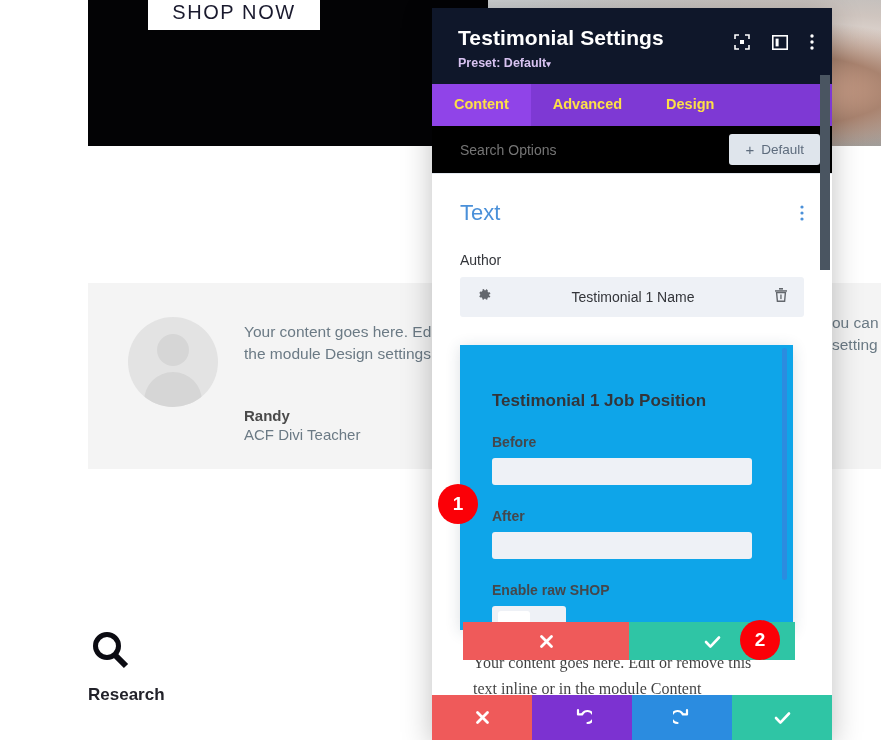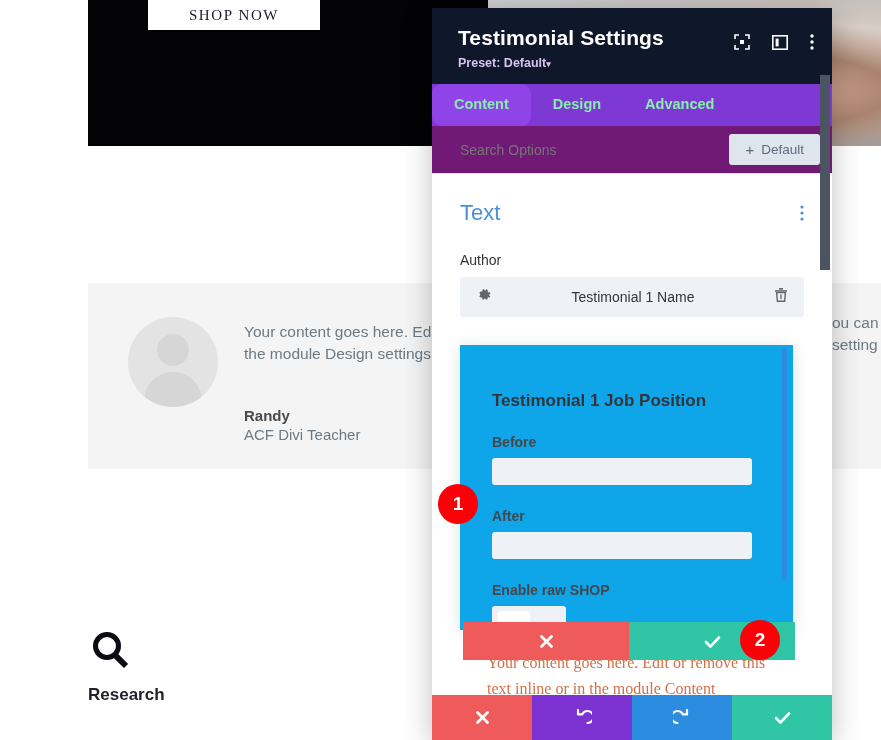--- a/index.html
+++ b/index.html
@@ -24,21 +24,21 @@
   .hero-black {
     position: absolute; left: 88px; top: 0; width: 400px; height: 146px;
     background: #030305;
   }
   .hero-btn {
     position: absolute; left: 148px; top: -20px; width: 172px; height: 50px;
     background: #ffffff; display: flex; align-items: flex-end; justify-content: center;
     padding-bottom: 6px;
   }
   .hero-btn span {
-    font-size: 15px; letter-spacing: 1.6px; color: #1a1a2e; font-weight: 400; font-family: Liberation Serif, serif;
+    font-size: 20px; letter-spacing: 1.6px; color: #1a1a2e; font-weight: 400;
   }
 
   .testimonial-card {
     position: absolute; left: 88px; top: 283px; width: 793px; height: 186px;
     background: #f4f4f4;
   }
   .tc-inner { display: flex; padding: 34px 40px 0 40px; gap: 26px; }
   .avatar {
     flex: 0 0 auto; width: 90px; height: 90px; border-radius: 50%;
     background: #e3e3e3; position: relative; overflow: hidden;
@@ -72,28 +72,27 @@
   }
   .modal-header { background: #0f172a; padding: 18px 15px 14px 26px; position: relative; }
   .modal-title { color: #ffffff; font-size: 21px; font-weight: bold; letter-spacing: .1px; }
   .modal-preset { color: #d7c2f0; font-size: 12.5px; font-weight: bold; margin-top: 6px; }
   .modal-preset .caret { font-size: 9px; }
   .header-icons { position: absolute; right: 18px; top: 26px; display: flex; gap: 22px; align-items: center; }
   .hicon { color: #fff; display: block; }
 
   .tabs { display: flex; background: #7e39d4; }
   .tab {
-    padding: 12px 22px 14px 22px; color: #86efac; font-size: 14.5px; font-weight: bold;
+    padding: 12px 22px 14px 22px; color: #fde047; font-size: 14.5px; font-weight: bold;
     cursor: pointer;
-    border-radius: 10px;
   }
   .tab.active { background: #9044e8; }
 
   .searchbar {
-    background: #701a75; display: flex; align-items: center; justify-content: space-between;
+    background: #000000; display: flex; align-items: center; justify-content: space-between;
     padding: 8px 12px 8px 28px; border-bottom: 1px solid #e3e8ef;
   }
   .search-input {
     border: none; background: transparent; outline: none;
     font-size: 14px; color: #8b95a3; font-family: "Liberation Sans", sans-serif;
     width: 230px;
   }
   .filter-btn {
     background: #dfe5ec; color: #5e6c7d; font-size: 13.5px;
     padding: 8px 16px; border-radius: 3px; display: flex; align-items: center; gap: 7px;
@@ -135,23 +134,23 @@
 
   
   .inner-actions { position: absolute; left: 463px; top: 622px; display: flex; width: 332px; height: 38px; z-index: 6;}
   .ia { flex: 1; display: flex; align-items: center; justify-content: center; cursor: pointer; }
   .ia-cancel { background: #ef5a5a; }
   .ia-save { background: #2fc5a5; }
   .ia svg { display: block; }
 
   
   .bleed-text {
-    position: absolute; left: 487px; top: 650px; width: 332px;
+    position: absolute; left: 473px; top: 650px; width: 332px;
     font-family: "Liberation Serif", serif; font-size: 16px; line-height: 26px;
-    color: #c2410c; opacity: .75; z-index: 4;
+    color: #000000; opacity: .75; z-index: 4;
   }
 
   
   .modal-footer { position: absolute; left: 0; bottom: 0; width: 400px; height: 45px; display: flex; }
   .mf { flex: 1; display: flex; align-items: center; justify-content: center; cursor: pointer; }
   .mf-cancel { background: #ef5a5a; }
   .mf-undo   { background: #7c32d1; }
   .mf-redo   { background: #2b8ce0; }
   .mf-save   { background: #2fc5a5; }
 
@@ -244,22 +243,22 @@
             <circle cx="2" cy="2" r="1.7" fill="#fff"></circle>
             <circle cx="2" cy="8" r="1.7" fill="#fff"></circle>
             <circle cx="2" cy="14" r="1.7" fill="#fff"></circle>
           </svg>
         </span>
       </div>
     </div>
 
     <div class="tabs">
       <div class="tab active">Content</div>
+      <div class="tab">Advanced</div>
       <div class="tab">Design</div>
-      <div class="tab">Advanced</div>
     </div>
 
     <div class="searchbar">
       <input class="search-input" type="text" placeholder="Search Options" style="">
       <button class="filter-btn">
         <span class="plus">+</span>
         <span>Default</span>
       </button>
     </div>
 

